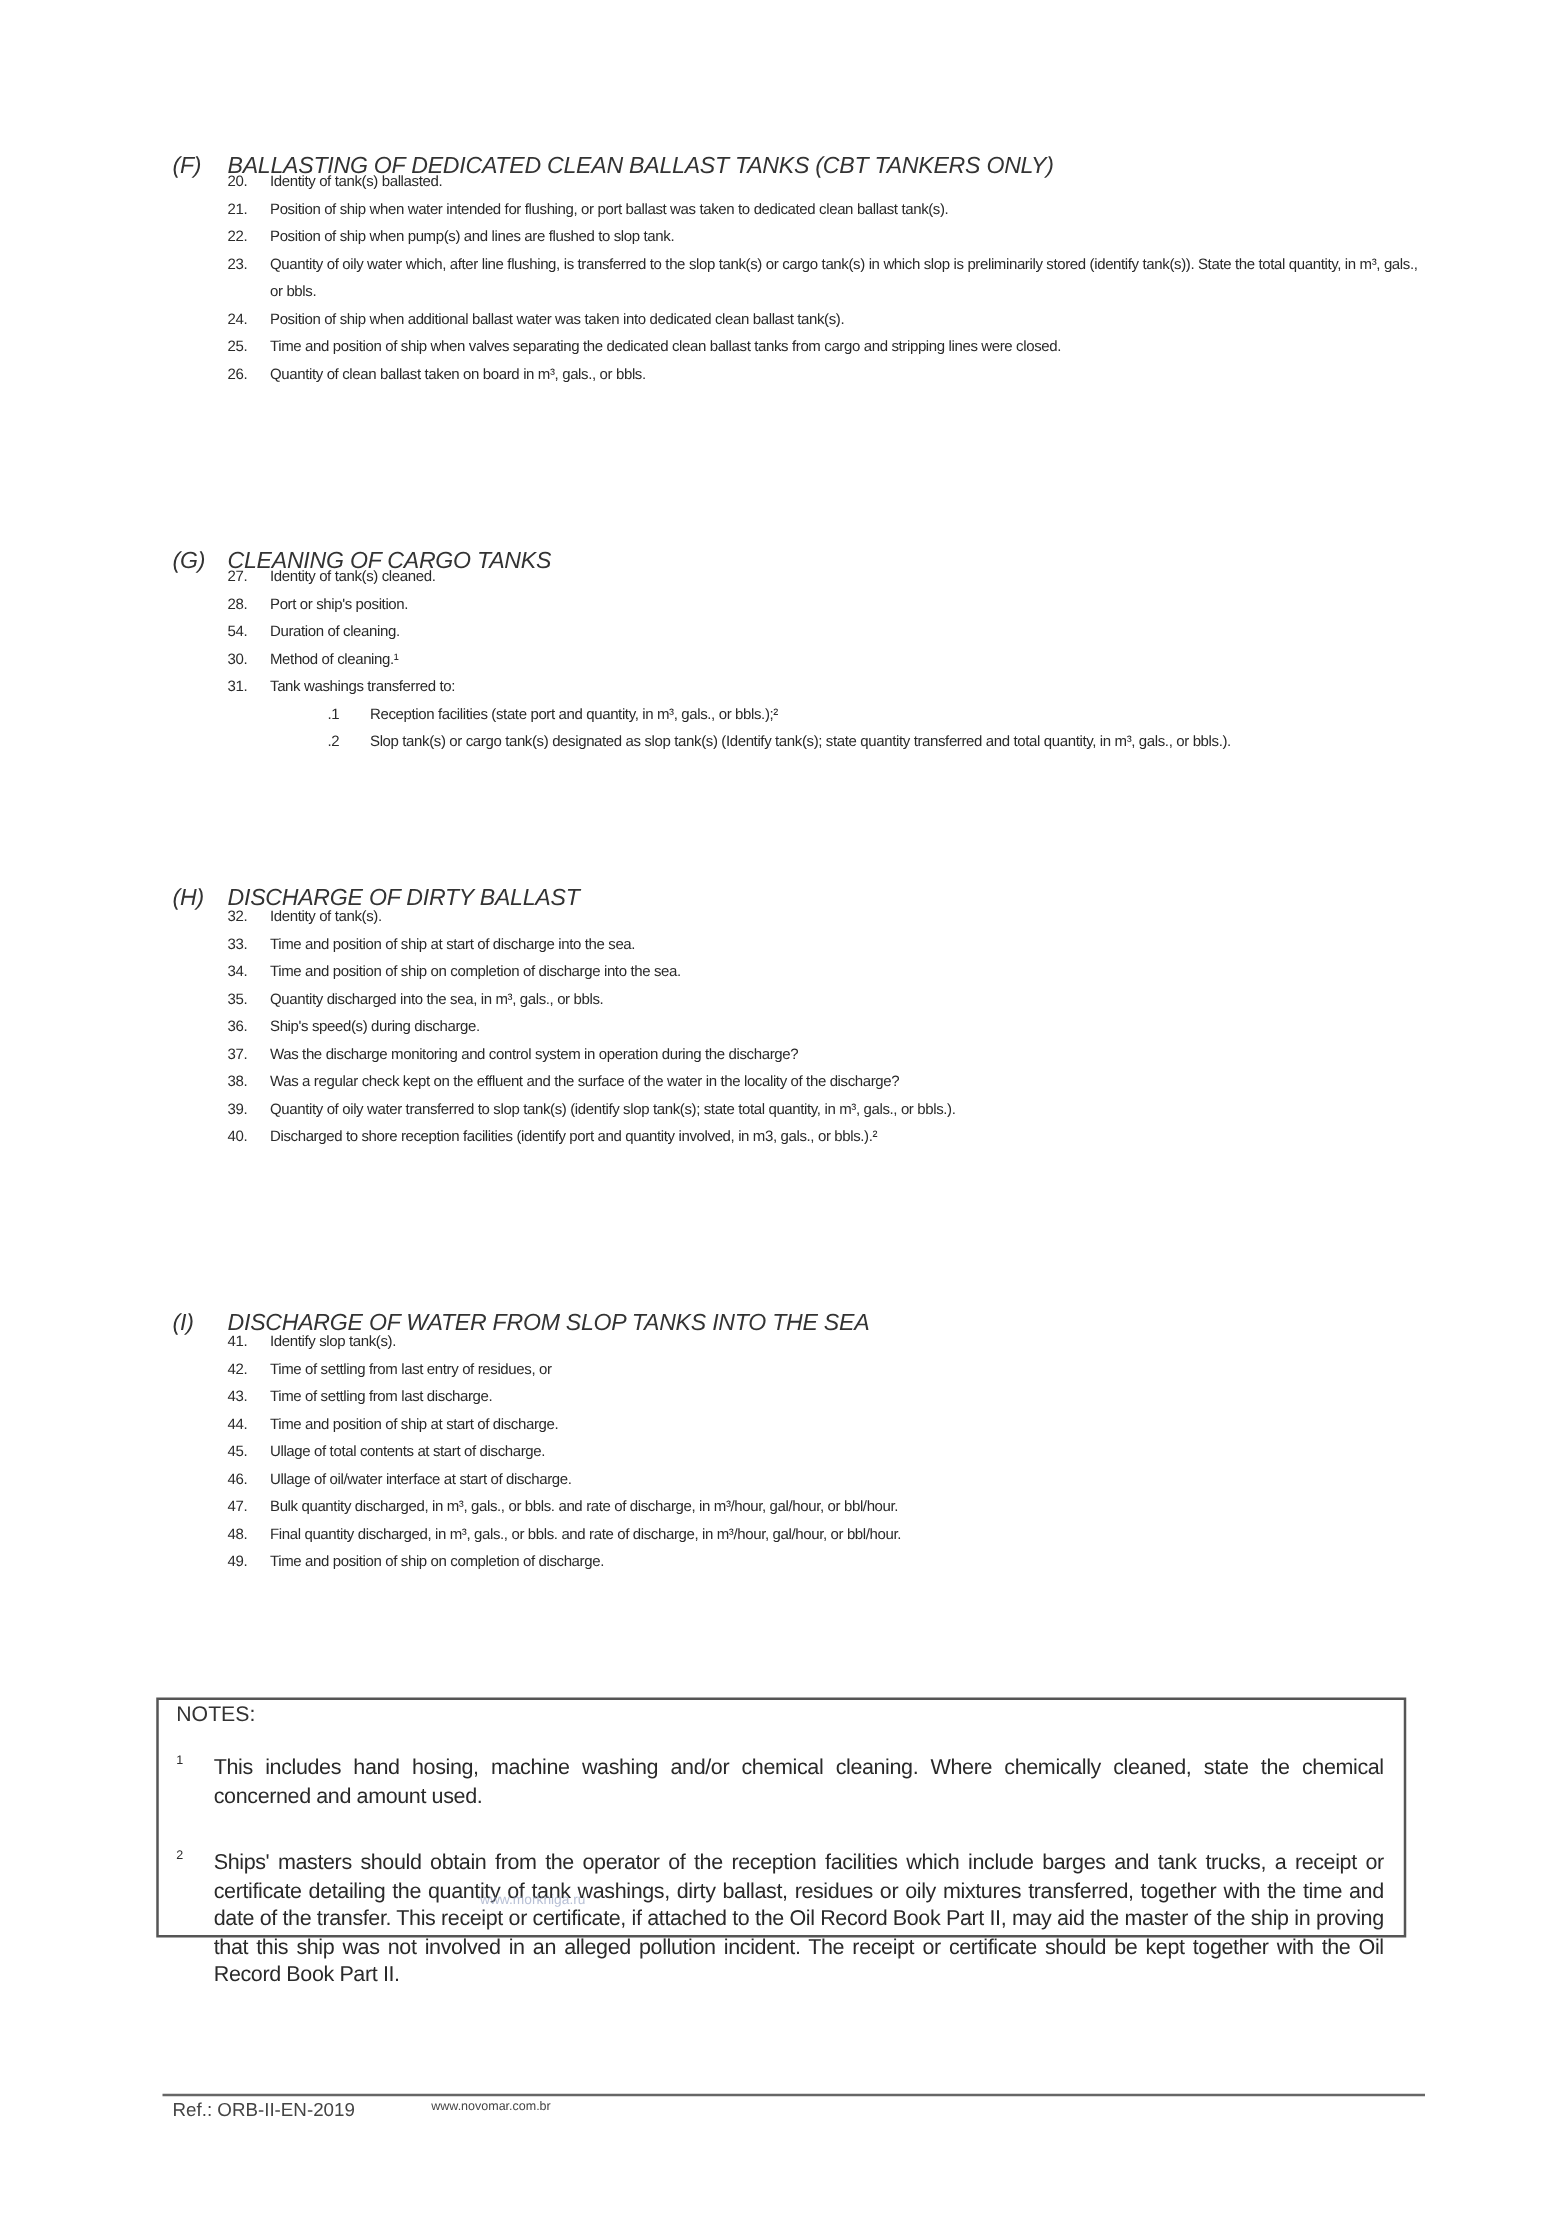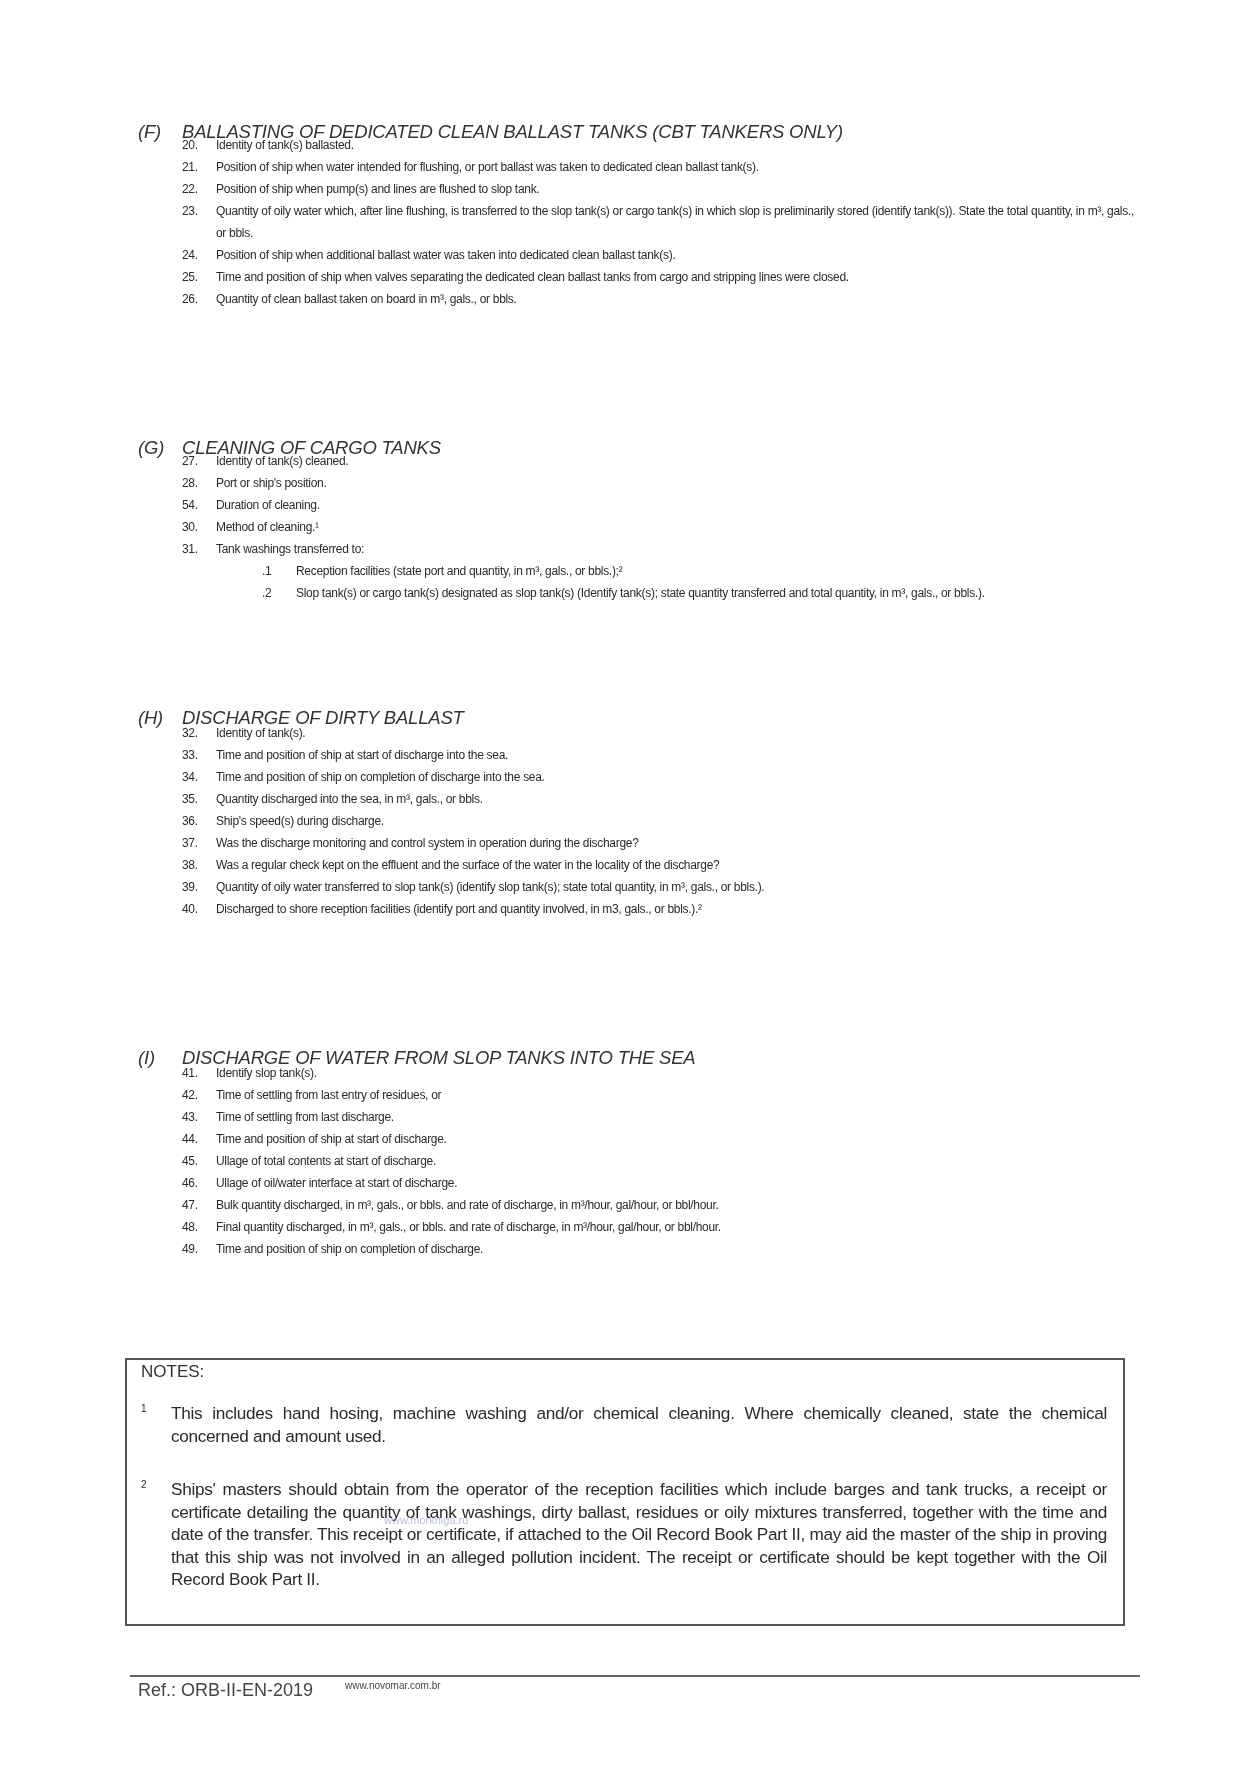--- a/index.html
+++ b/index.html
@@ -16,29 +16,29 @@
   }
   .section-head .letter { display: inline-block; width: 44px; }
   .items { position: absolute; left: 182px; width: 952px; font-size: 12px; line-height: 22px; letter-spacing: -0.3px; }
   .item { display: flex; text-align: justify; }
   .item .num { flex: 0 0 34px; }
   .item .txt { flex: 1; }
   .subitem { display: flex; margin-left: 80px; text-align: justify; }
   .subitem .num { flex: 0 0 34px; }
   .subitem .txt { flex: 1; }
   .notes-box {
-    position: absolute; left: 125px; top: 1358px; width: 1000px; height: 268px;
+    position: absolute; left: 125px; top: 1358px; width: 1000px; height: 192px;
     border: 2px solid #555; box-sizing: border-box;
   }
   .notes-title { position: absolute; left: 14px; top: 2px; font-size: 17px; color: #333; }
   .note { position: absolute; left: 14px; width: 966px; display: flex; font-size: 17.2px; line-height: 22.5px; letter-spacing: -0.3px; text-align: justify; }
   .note .mark { flex: 0 0 30px; font-size: 10px; line-height: 14px; }
   .note .txt { flex: 1; }
   .footer-rule { position: absolute; left: 130px; top: 1675px; width: 1010px; height: 0; border-top: 2px solid #666; }
-  .footer-ref { position: absolute; left: 138px; top: 1680px; font-size: 18px; color: #444; text-align: right; }
+  .footer-ref { position: absolute; left: 138px; top: 1680px; font-size: 15px; color: #444; text-align: right; }
   .footer-url { position: absolute; left: 345px; top: 1680px; font-size: 10px; color: #444; }
   .watermark { position: absolute; left: 384px; top: 1514px; font-size: 11px; color: #9aa6c4; opacity: 0.7; }
 </style>
 </head>
 <body>
 
 <div class="page">
 
   <div class="section-head" style="top:84px;">
     <span class="letter">(F)</span><span>BALLASTING OF DEDICATED CLEAN BALLAST TANKS (CBT TANKERS ONLY)</span>

